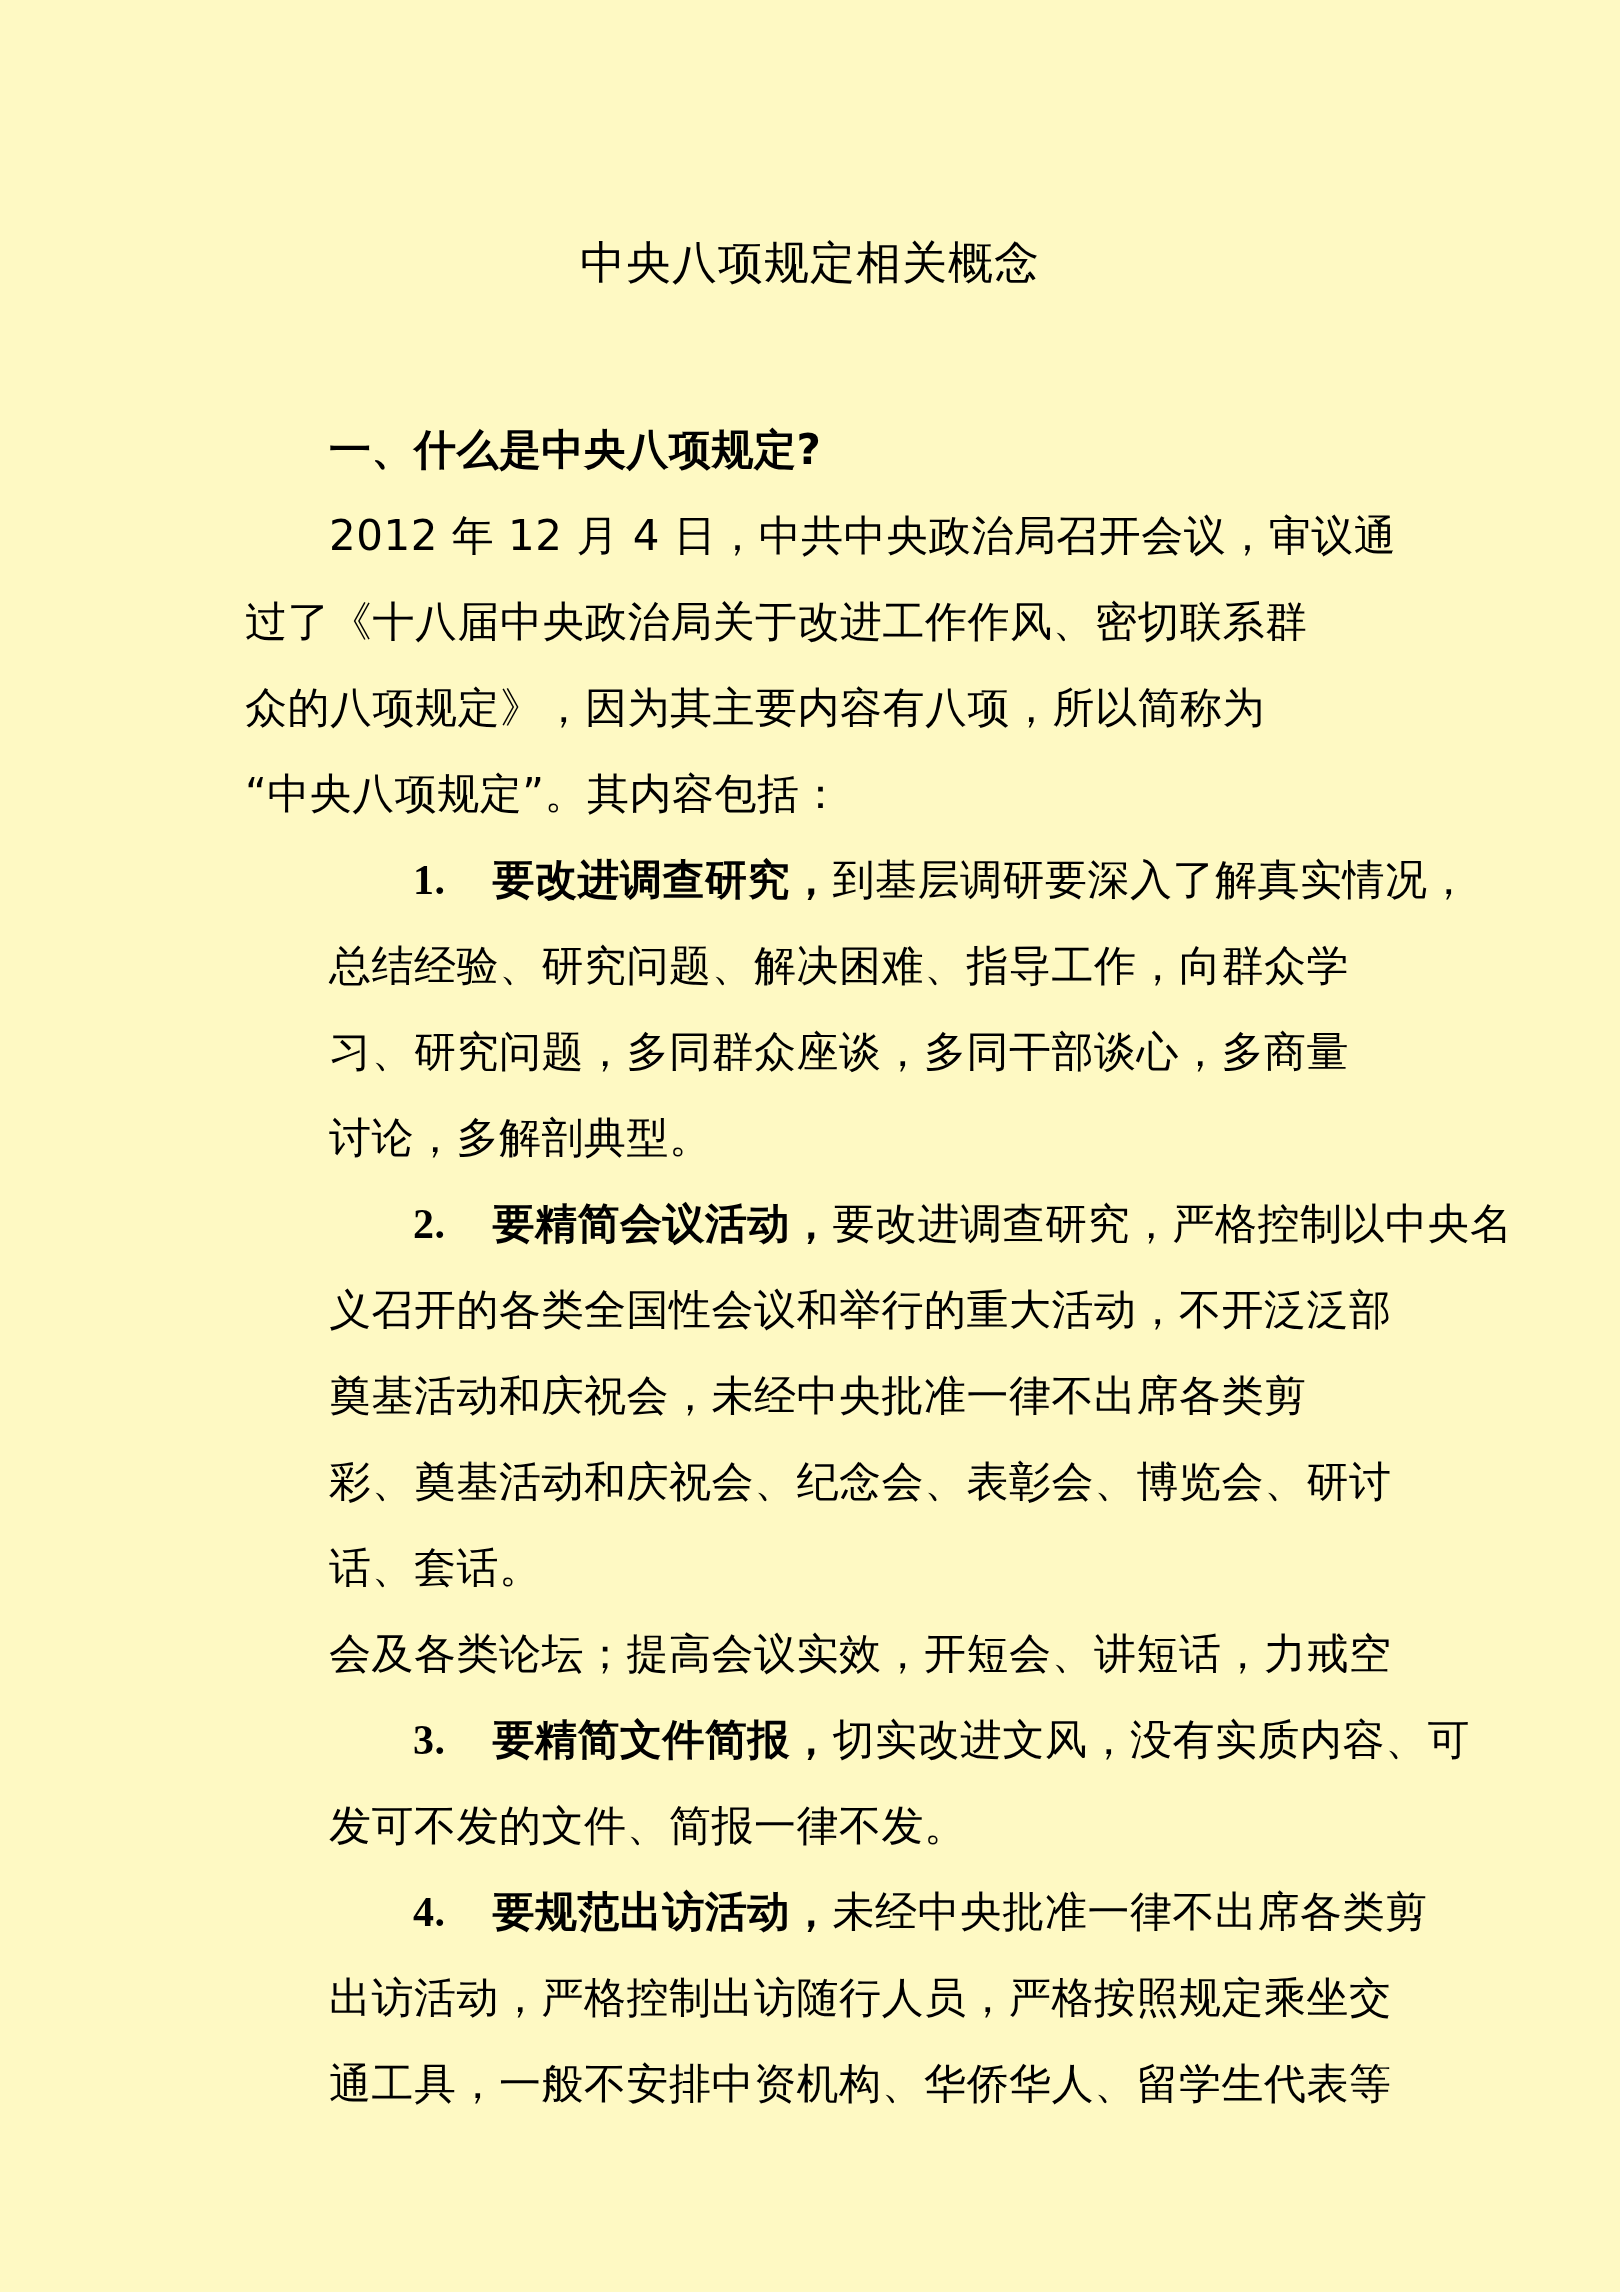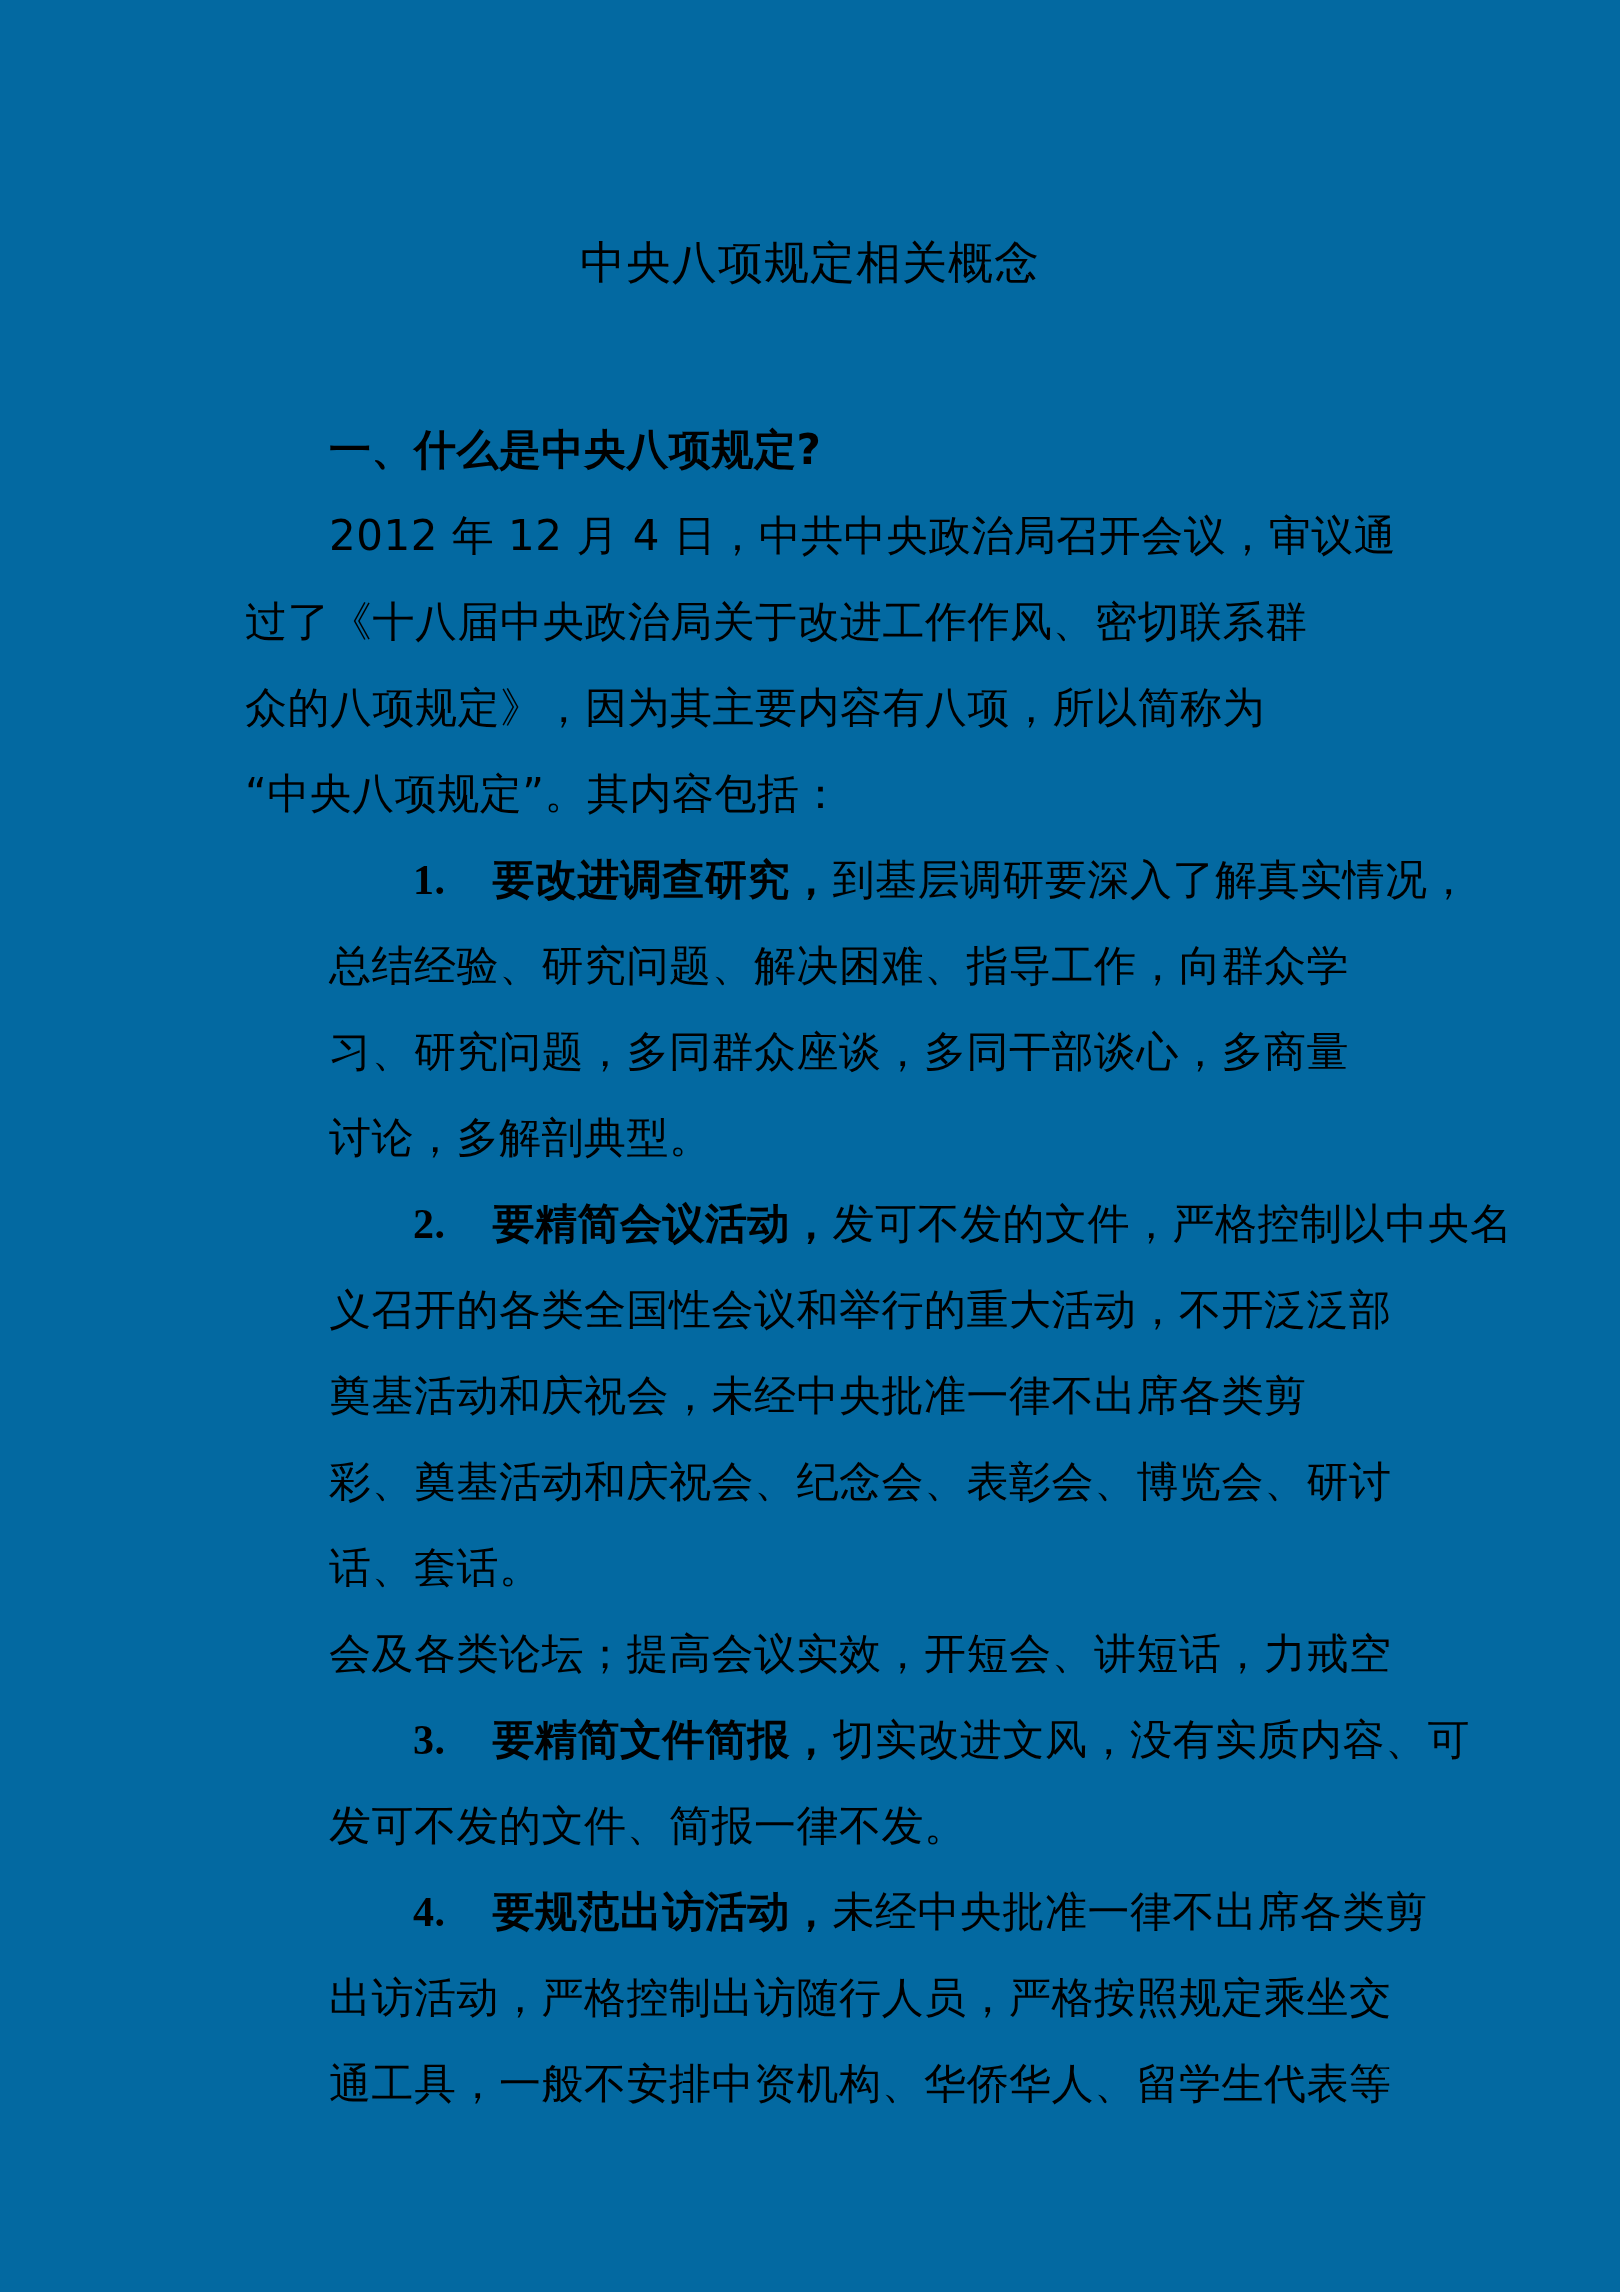--- a/index.html
+++ b/index.html
@@ -14,21 +14,21 @@
       overflow: hidden;
       color: #000000;
       font-family: "DejaVu Sans", "Liberation Sans", sans-serif;
     }
     .page {
       position: absolute;
       left: 0;
       top: 0;
       width: 1620px;
       height: 2293px;
-      background: #0369a1;
+      background: #fef9c3;
     }
     .title {
       position: absolute;
       left: 0;
       top: 233px;
       width: 1620px;
       text-align: center;
       font-size: 45px;
       line-height: 59px;
       letter-spacing: 1px;
@@ -89,21 +89,21 @@
     </div>
 
     <div class="para">
       <span class="line first"><span class="num">1.</span><span class="lead">要改进调查研究，</span><span>到基层调研要深入了解真实情况，</span></span>
       <span class="line">总结经验、研究问题、解决困难、指导工作，向群众学</span>
       <span class="line">习、研究问题，多同群众座谈，多同干部谈心，多商量</span>
       <span class="line">讨论，多解剖典型。</span>
     </div>
 
     <div class="para">
-      <span class="line first"><span class="num">2.</span><span class="lead">要精简会议活动，</span><span>发可不发的文件，严格控制以中央名</span></span>
+      <span class="line first"><span class="num">2.</span><span class="lead">要精简会议活动，</span><span>要改进调查研究，严格控制以中央名</span></span>
       <span class="line">义召开的各类全国性会议和举行的重大活动，不开泛泛部</span>
       <span class="line">奠基活动和庆祝会，未经中央批准一律不出席各类剪</span>
       <span class="line">彩、奠基活动和庆祝会、纪念会、表彰会、博览会、研讨</span>
       <span class="line">话、套话。</span>
       <span class="line">会及各类论坛；提高会议实效，开短会、讲短话，力戒空</span>
     </div>
 
     <div class="para">
       <span class="line first"><span class="num">3.</span><span class="lead">要精简文件简报，</span><span>切实改进文风，没有实质内容、可</span></span>
       <span class="line">发可不发的文件、简报一律不发。</span>

